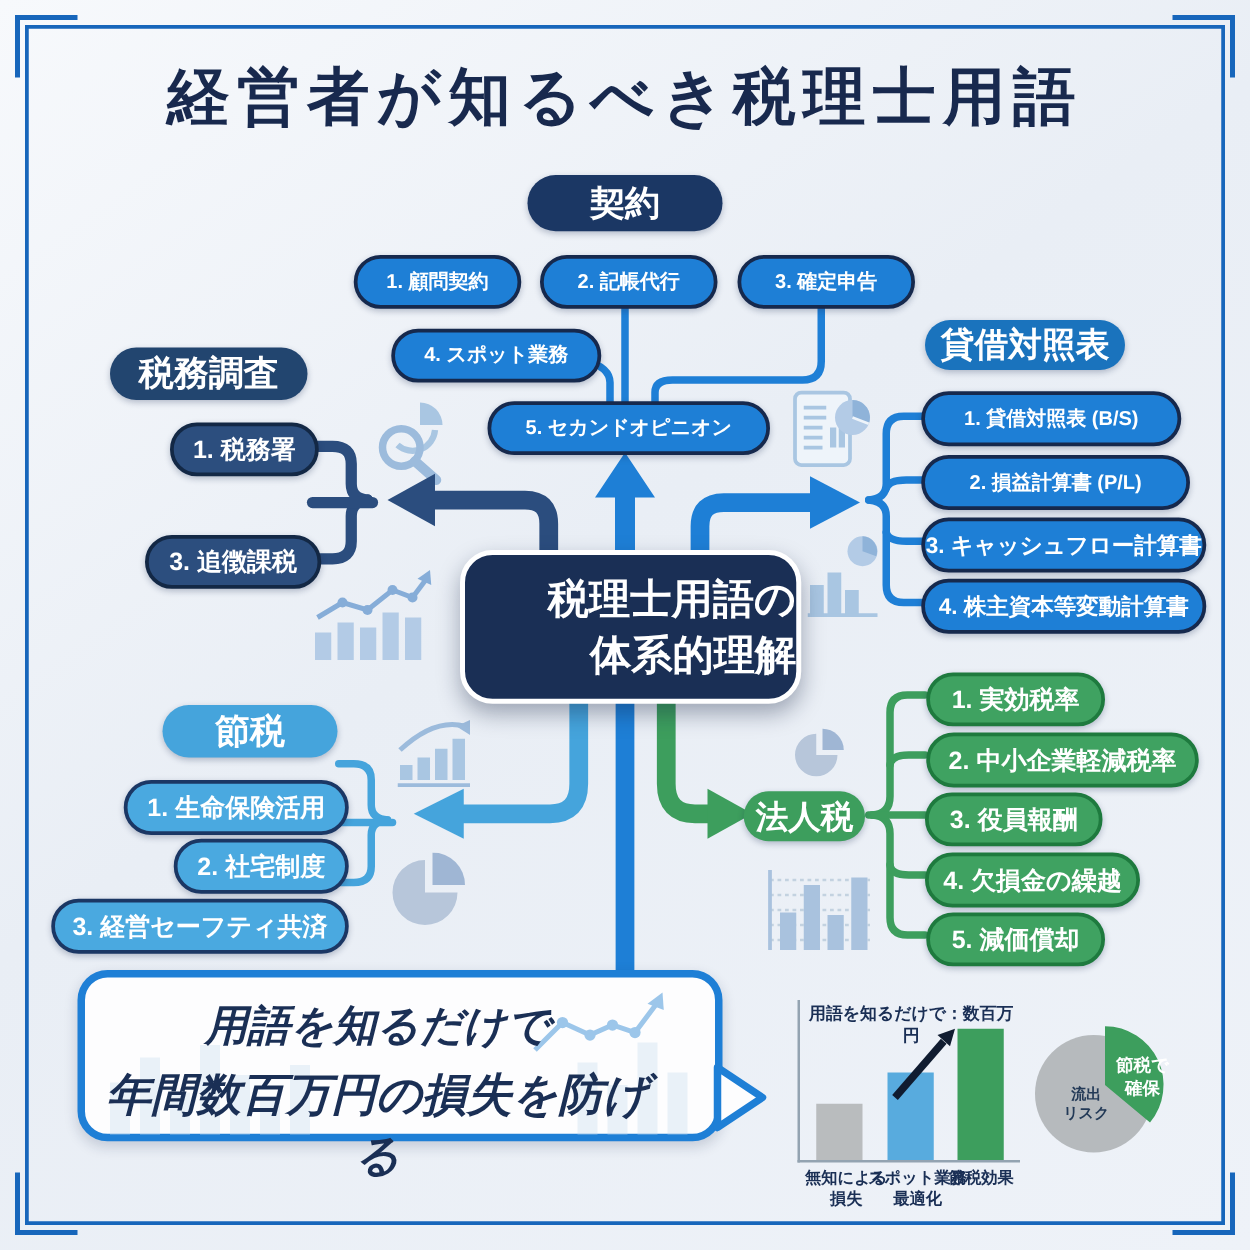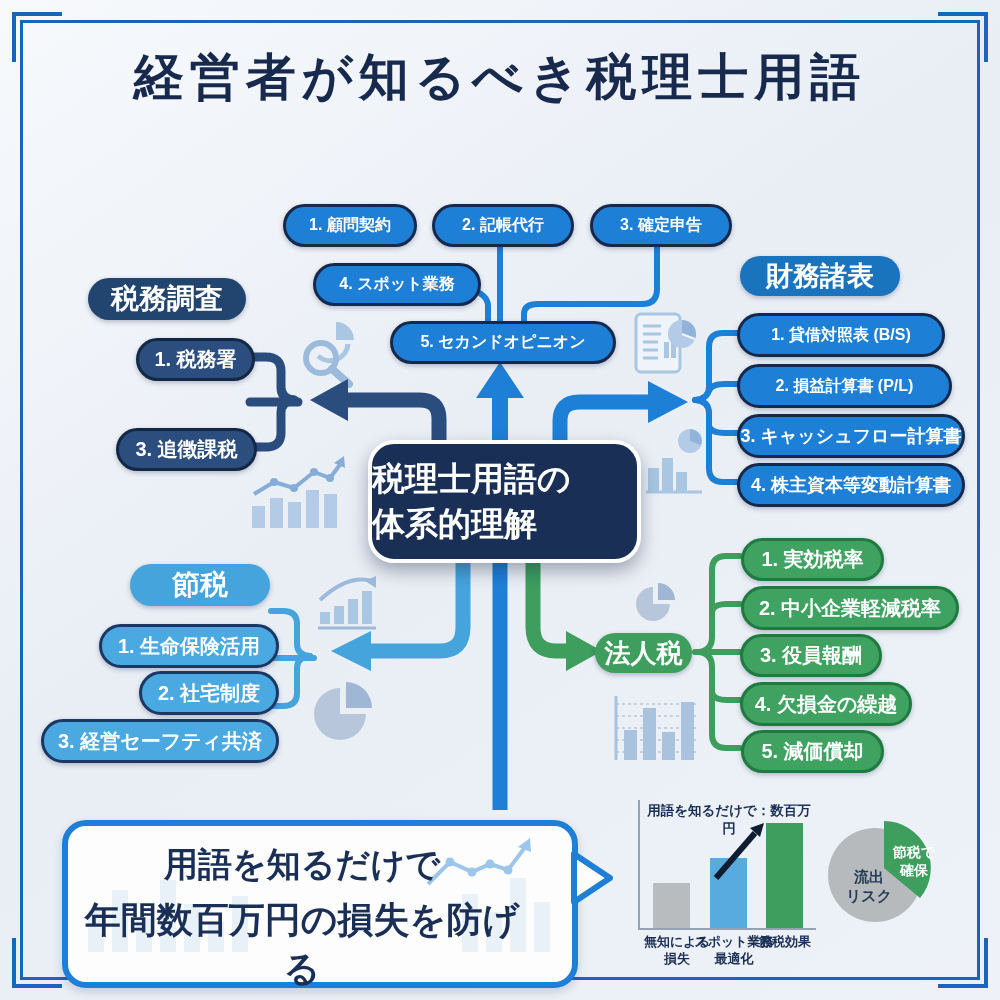--- a/index.html
+++ b/index.html
@@ -27,47 +27,47 @@
   .hdr-blue{background:#1a73bd;font-size:27px;}
   .hdr-lblue{background:#45a4dc;font-size:28px;margin-top:27px;}
   .item-blue{background:#1e7fd6;border:3px solid #16294d;font-size:16px;}
   .item-navy{background:#2c4e7e;border:3px solid #132845;font-size:20px;}
   .item-lblue{background:#4aa9e0;border:3px solid #1b3764;font-size:20px;margin-top:32px;}
   .item-green{background:#3fa261;border:3px solid #1e7a3e;font-size:20px;}
   .pill-green{background:#3d9e5d;font-size:26px;}
   .fs18{font-size:18px;}
   .center-box{position:absolute;left:368px;top:440px;width:265px;height:115px;
     background:#1a2f55;border:4px solid #fff;border-radius:26px;z-index:2;
-    display:flex;flex-direction:column;align-items:flex-start;justify-content:center;
+    display:flex;flex-direction:column;align-items:flex-end;justify-content:center;
     color:#fff;font-weight:bold;font-size:33px;line-height:1.35;
     box-shadow:0 8px 18px rgba(15,30,60,.35);}
   
-  .callout{position:absolute;left:62px;top:820px;width:516px;height:168px;
+  .callout{position:absolute;left:62px;top:776px;width:516px;height:137px;
     background:#fdfdfe;border:6px solid #1e7fd6;border-radius:24px;z-index:2;
-    box-sizing:border-box;box-shadow:0 4px 10px rgba(20,40,80,.18);}
+    box-sizing:border-box;box-shadow:0 4px 10px rgba(20,40,80,.18);font-style:italic;}
   .callout-text{position:absolute;left:4px;top:16px;width:460px;text-align:center;
     color:#1a2f55;font-weight:bold;z-index:2;}
   .callout-text .l1{font-size:34px;}
   .callout-text .l2{font-size:36px;margin-top:8px;}
   .chevron{position:absolute;left:570px;top:850px;z-index:3;}
   
   .chart-title{position:absolute;left:643px;top:802px;width:172px;text-align:center;
     font-size:13.5px;font-weight:bold;color:#1a2f55;z-index:2;}
   .chart-area{position:absolute;left:638px;top:800px;width:176px;height:128px;
     border-left:2px solid #93a3b1;border-bottom:2px solid #93a3b1;z-index:2;}
   .bar{position:absolute;bottom:0;width:37px;}
   .bar-label{position:absolute;top:934px;width:84px;text-align:center;font-size:13px;
     font-weight:bold;color:#1a2f55;white-space:pre-line;line-height:1.3;z-index:2;}
   .chart-arrow{position:absolute;left:700px;top:815px;z-index:3;}
   
   .pie-svg{position:absolute;left:818px;top:812px;z-index:2;}
   .pie-label{position:absolute;text-align:center;font-weight:bold;white-space:pre-line;
     line-height:1.25;z-index:3;}
   .pie-label.green{left:886px;top:844px;width:56px;font-size:14px;color:#fff;}
-  .pie-label.gray{left:838px;top:868px;width:62px;font-size:15px;color:#233a57;}
+  .pie-label.gray{left:838px;top:868px;width:62px;font-size:12px;color:#233a57;}
 </style>
 </head>
 <body>
 
 <div class="canvas">
 
   <div class="frame-border"></div>
   <div class="corner tl"></div>
   <div class="corner tr"></div>
   <div class="corner bl"></div>
@@ -177,31 +177,32 @@
       <path d="M740,556 H726 Q712,556 712,570 V637 Q712,651 698,652"></path>
       <path d="M740,748 H726 Q712,748 712,734 V667 Q712,653 698,652"></path>
       <path d="M740,604 H727 Q713,604 712,612"></path>
       <path d="M740,700 H727 Q713,700 712,692"></path>
       <path d="M740,652 H695"></path>
     </g>
 
     <path d="M500,553 V810" stroke="#1e7fd6" stroke-width="15" fill="none"></path>
   </svg>
 
+  <div class="pill hdr-navy" style="left:422px;top:140px;width:156px;height:45px">契約</div>
   <div class="pill item-blue" style="left:283px;top:204px;width:128px;height:37px">1. 顧問契約</div>
   <div class="pill item-blue" style="left:432px;top:204px;width:136px;height:37px">2. 記帳代行</div>
   <div class="pill item-blue" style="left:590px;top:204px;width:136px;height:37px">3. 確定申告</div>
   <div class="pill item-blue" style="left:313px;top:263px;width:162px;height:37px">4. スポット業務</div>
   <div class="pill item-blue" style="left:390px;top:321px;width:220px;height:37px">5. セカンドオピニオン</div>
 
   <div class="pill hdr-navy2" style="left:88px;top:278px;width:158px;height:42px">税務調査</div>
   <div class="pill item-navy" style="left:136px;top:338px;width:113px;height:37px">1. 税務署</div>
   <div class="pill item-navy" style="left:116px;top:428px;width:135px;height:37px">3. 追徴課税</div>
 
-  <div class="pill hdr-blue" style="left:740px;top:256px;width:160px;height:40px">財務諸表</div>
+  <div class="pill hdr-blue" style="left:740px;top:256px;width:160px;height:40px">貸借対照表</div>
   <div class="pill item-blue" style="left:737px;top:313px;width:202px;height:38px">1. 貸借対照表 (B/S)</div>
   <div class="pill item-blue" style="left:737px;top:364px;width:209px;height:38px">2. 損益計算書 (P/L)</div>
   <div class="pill item-blue fs18" style="left:737px;top:414px;width:222px;height:38px">3. キャッシュフロー計算書</div>
   <div class="pill item-blue fs18" style="left:737px;top:463px;width:222px;height:38px">4. 株主資本等変動計算書</div>
 
   <div class="center-box">
     <div>税理士用語の</div>
     <div>体系的理解</div>
   </div>
 

